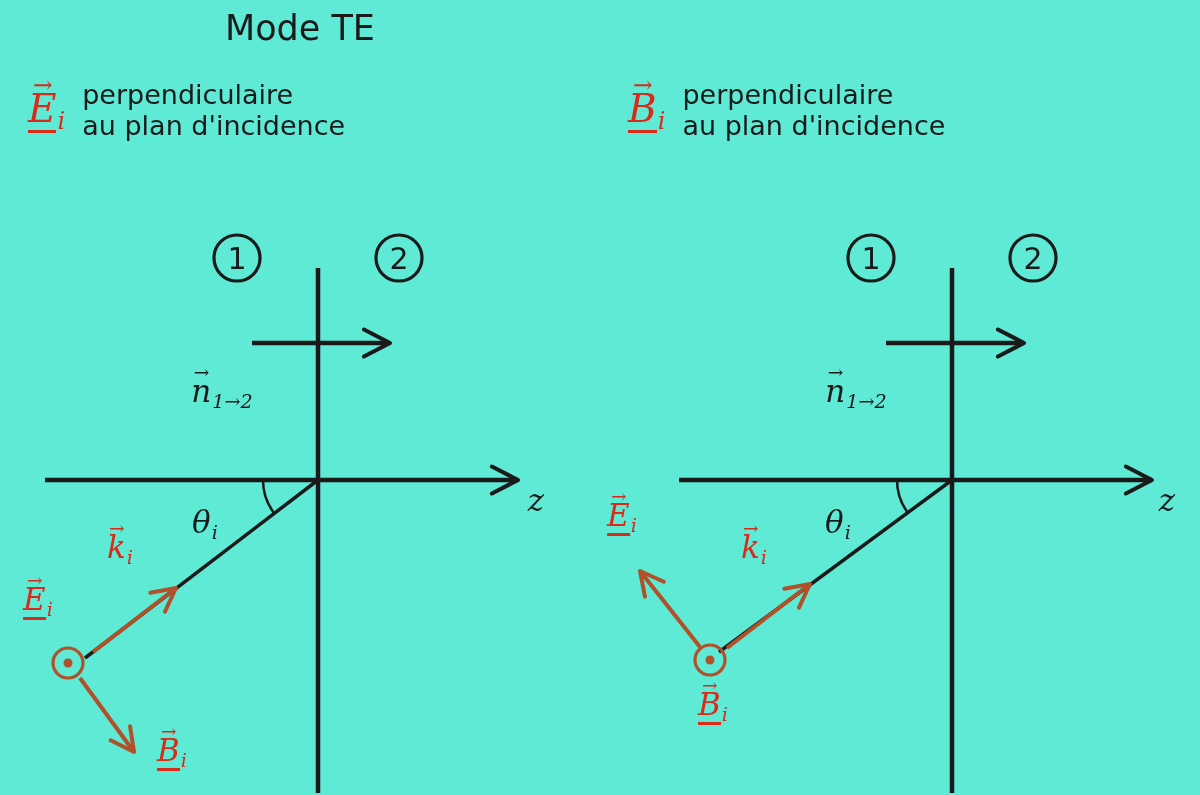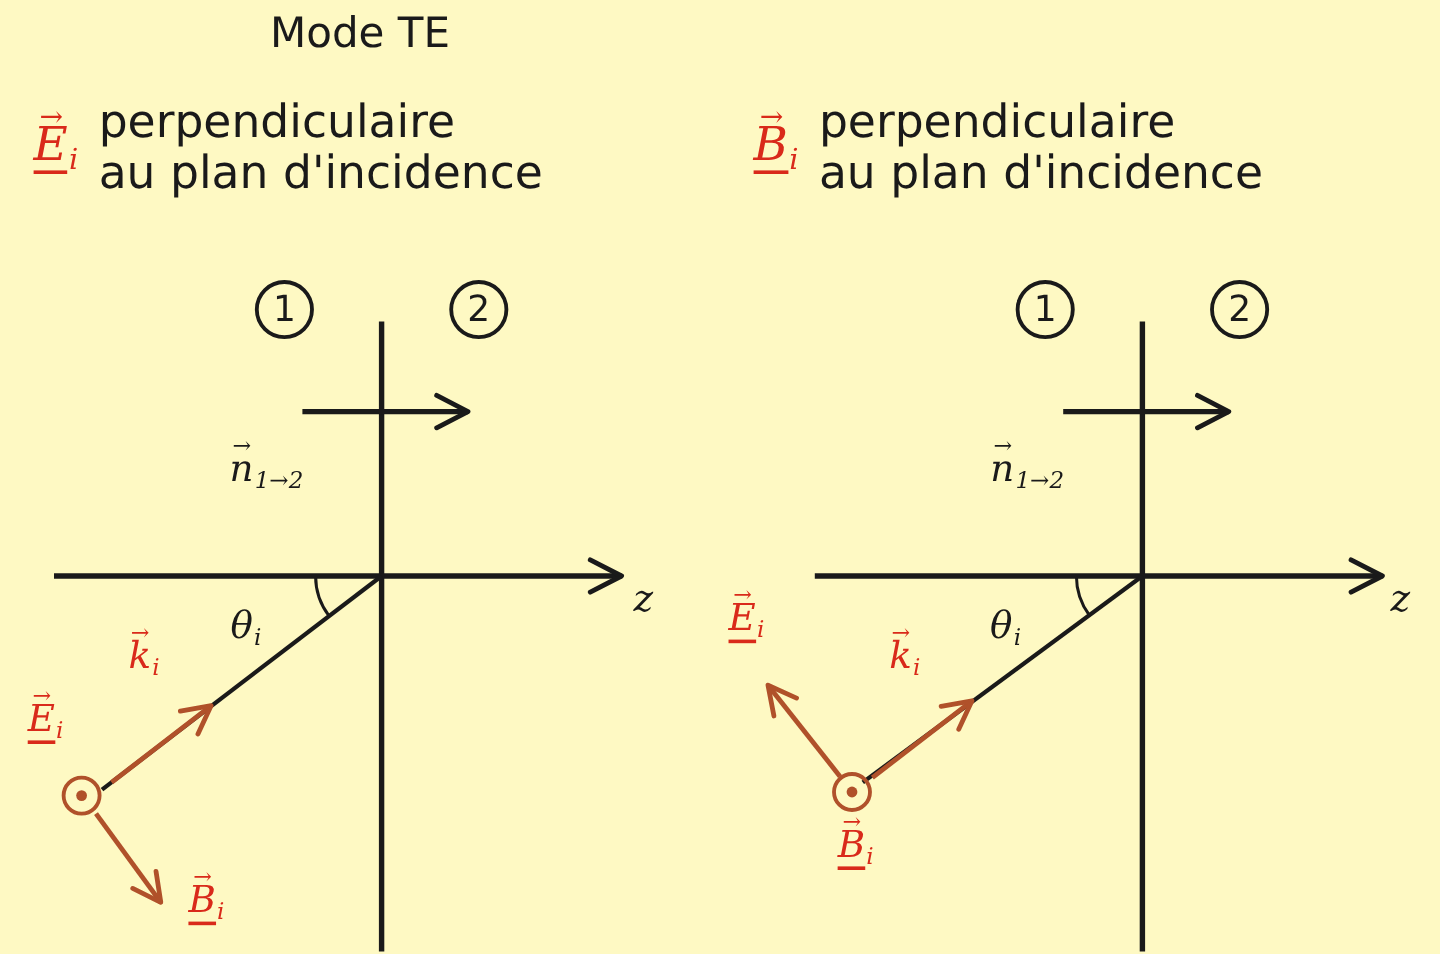--- a/index.html
+++ b/index.html
@@ -1,34 +1,34 @@
 <!DOCTYPE html>
 <html style="--text-red: #d92a1a; --arrow-red: #b0512a; --black: #1a1a1a;"><head>
 <meta charset="utf-8">
 <style>
   html,body{margin:0;padding:0;background:#ffffff;}
-  .stage{position:relative;width:1200px;height:795px;background:#fef9c3;overflow:hidden;
+  .stage{position:relative;width:1200px;height:795px;background:#5eead4;overflow:hidden;
          font-family:"DejaVu Sans","Liberation Sans",sans-serif;}
   .fig{position:absolute;left:0;top:0;}
 
   
   .s-blk{stroke:var(--black,#1a1a1a);stroke-width:4.5;fill:none;}
   .s-ray{stroke:var(--black,#1a1a1a);stroke-width:3.5;fill:none;}
   .s-arc{stroke:var(--black,#1a1a1a);stroke-width:2.5;fill:none;}
   .s-circ{stroke:var(--black,#1a1a1a);stroke-width:3.2;fill:none;}
   .s-red{stroke:var(--arrow-red,#b0512a);stroke-width:4;fill:none;}
   .s-odot{stroke:var(--arrow-red,#b0512a);stroke-width:3.2;fill:none;}
   .s-dot{fill:var(--arrow-red,#b0512a);}
   .mkb{stroke:var(--black,#1a1a1a);}
   .mkr{stroke:var(--arrow-red,#b0512a);}
 
   
   .title{position:absolute;top:8px;width:600px;text-align:center;font-size:35px;color:var(--black,#1a1a1a);}
   .hrow{position:absolute;display:flex;align-items:center;gap:17px;}
-  .desc{font-size:38px;line-height:1.13;color:var(--black,#1a1a1a);}
+  .desc{font-size:27px;line-height:1.13;color:var(--black,#1a1a1a);}
   .hvec{font-family:"DejaVu Serif","Liberation Serif",serif;font-style:italic;font-size:39px;line-height:1;}
 
   
   .mlabel{position:absolute;transform:translate(-50%,-50%);
           font-family:"DejaVu Serif","Liberation Serif",serif;font-style:italic;
           font-size:31px;color:var(--black,#1a1a1a);white-space:nowrap;line-height:1;}
   .red{color:var(--text-red,#d92a1a);}
   .vec{position:relative;display:inline-block;line-height:1;}
   .acc{position:absolute;left:52%;transform:translateX(-50%);top:-0.64em;font-size:0.6em;font-style:normal;}
   .ul{border-bottom:3px solid currentColor;padding-bottom:2px;}

